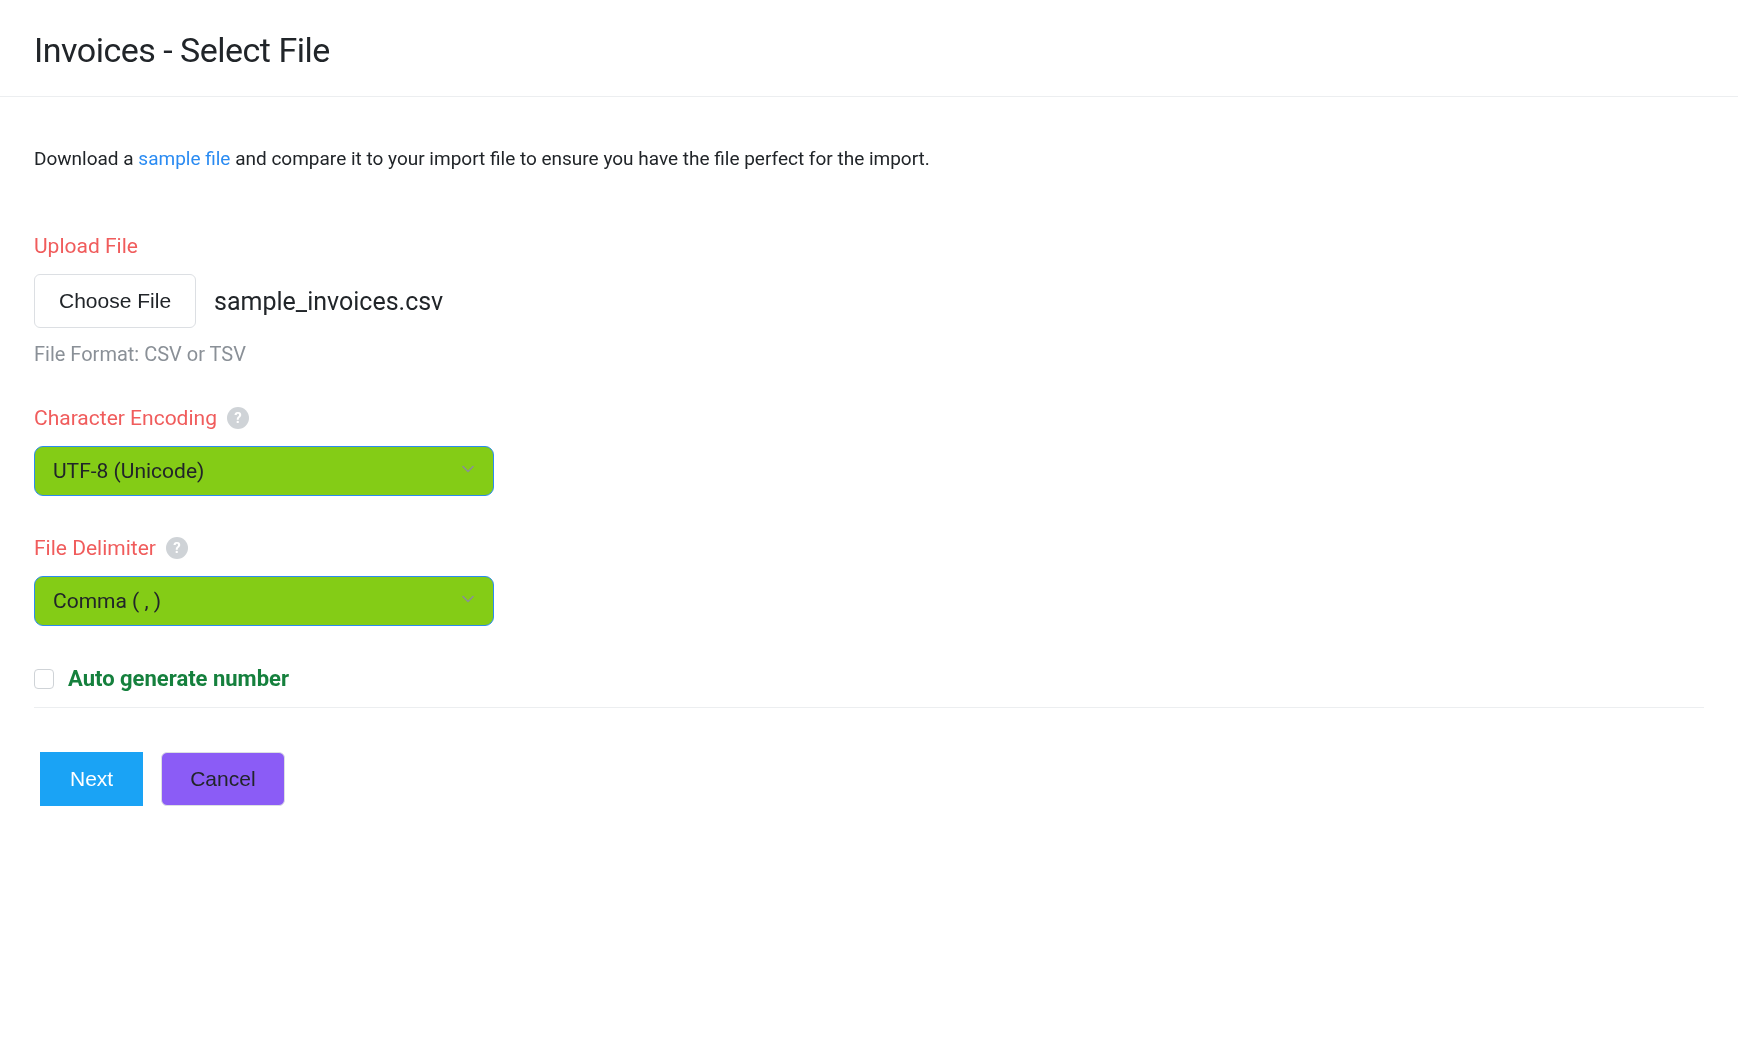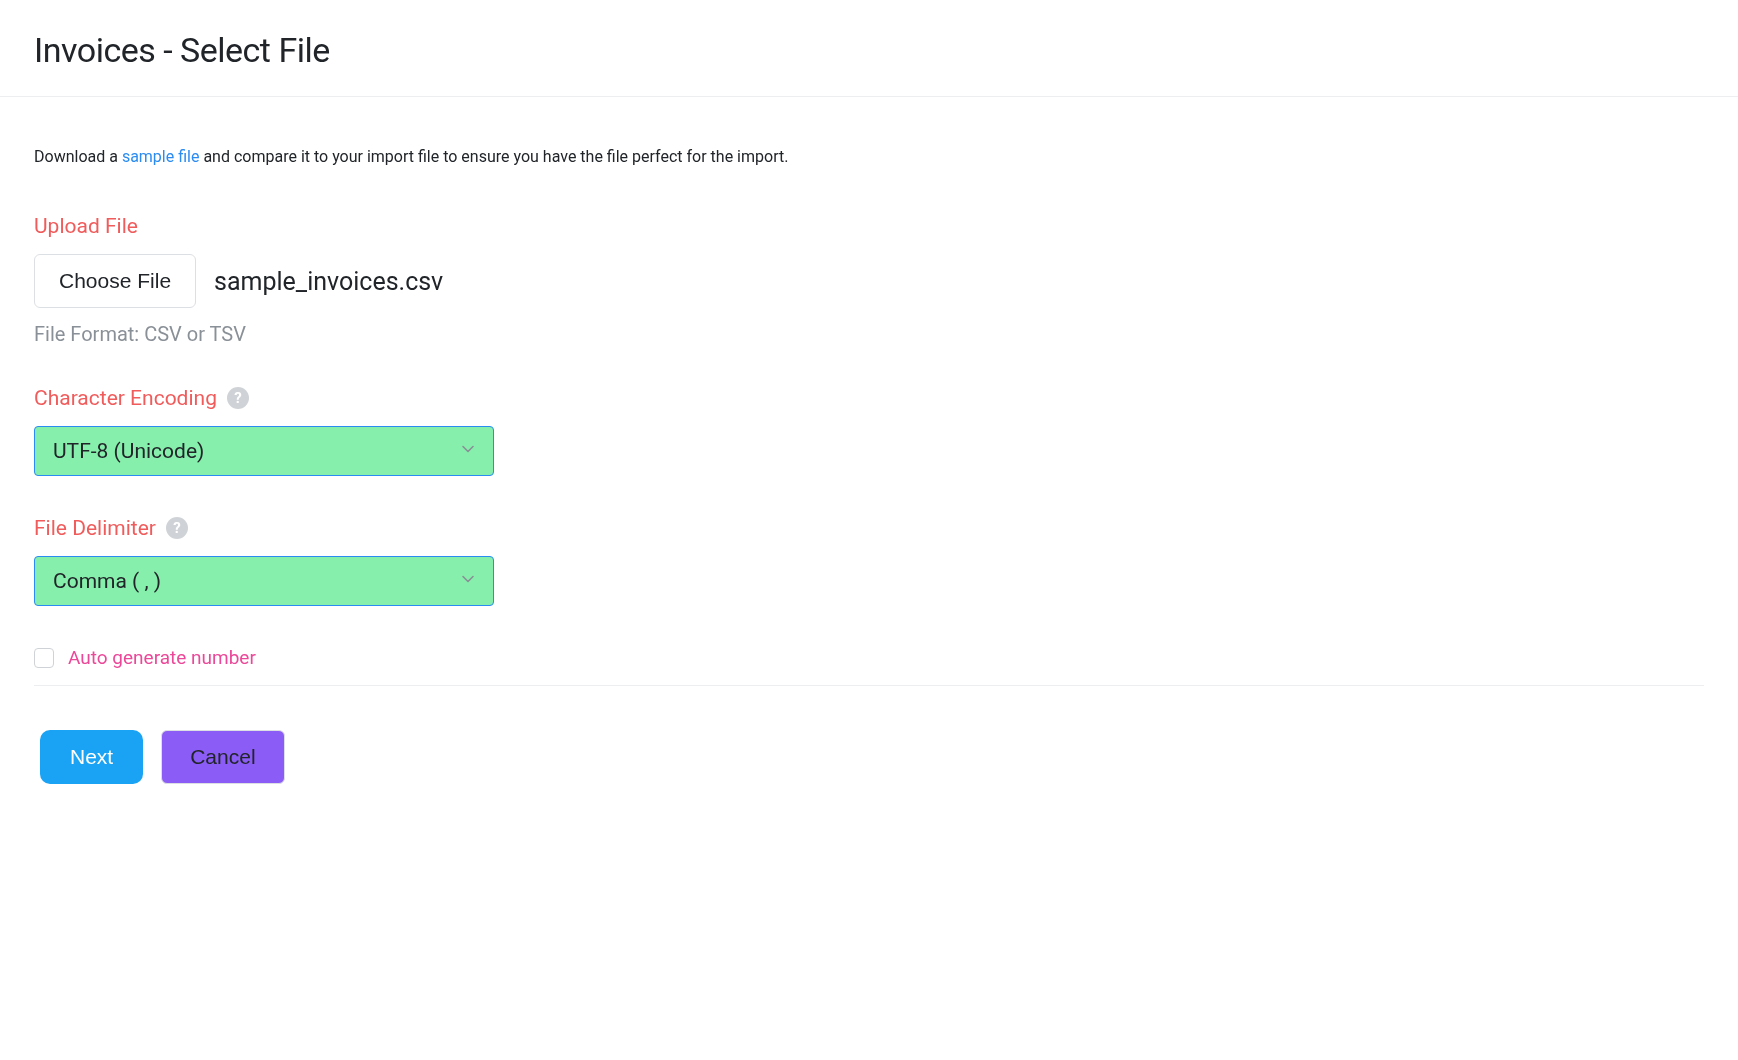--- a/index.html
+++ b/index.html
@@ -20,23 +20,23 @@
   .page-title {
     font-size: 34px;
     font-weight: 400;
     color: #212529;
     letter-spacing: -0.5px;
   }
   .content {
     padding: 50px 34px 0 34px;
   }
   .intro {
-    font-size: 16px;
-    color: #212529;
-    margin-bottom: 48px;
+    font-size: 19px;
+    color: #212529;
+    margin-bottom: 64px;
   }
   .intro a {
     color: #2a8bf2;
     text-decoration: none;
     cursor: pointer;
   }
   .form-section {
     margin-bottom: 40px;
   }
   .form-label {
@@ -83,25 +83,25 @@
     font-weight: 700;
     cursor: pointer;
   }
   .select-wrapper {
     position: relative;
     width: 460px;
   }
   .select-box {
     width: 100%;
     border: 1px solid #2a8bf2;
-    border-radius: 4px;
+    border-radius: 9px;
     padding: 12px 44px 12px 18px;
     font-size: 21px;
     color: #212529;
-    background: #86efac;
+    background: #84cc16;
     cursor: pointer;
     display: flex;
     align-items: flex-end;
     justify-content: space-between;
   }
   .chevron {
     position: absolute;
     right: 18px;
     top: 50%;
     transform: translateY(-50%);
@@ -117,23 +117,23 @@
   }
   .checkbox {
     width: 20px;
     height: 20px;
     border: 1px solid #cfd3d7;
     border-radius: 4px;
     background: #fff;
     cursor: pointer;
   }
   .checkbox-label {
-    font-size: 19px;
-    font-weight: 400;
-    color: #ec4899;
+    font-size: 22px;
+    font-weight: 700;
+    color: #15803d;
     cursor: pointer;
   }
   .checkbox-desc {
     font-size: 21px;
     color: #212529;
     margin-bottom: 32px;
     padding-left: 4px;
   }
   .divider {
     border: none;
@@ -142,21 +142,21 @@
   }
   .actions {
     display: flex;
     gap: 18px;
     padding-left: 6px;
   }
   .btn-primary {
     background: #1aa3f5;
     color: #ffffff;
     border: none;
-    border-radius: 10px;
+    border-radius: 0;
     padding: 14px 30px;
     font-size: 21px;
     cursor: pointer;
   }
   .btn-secondary {
     background: #8b5cf6;
     color: #212529;
     border: 1px solid #dcdfe3;
     border-radius: 6px;
     padding: 14px 28px;

